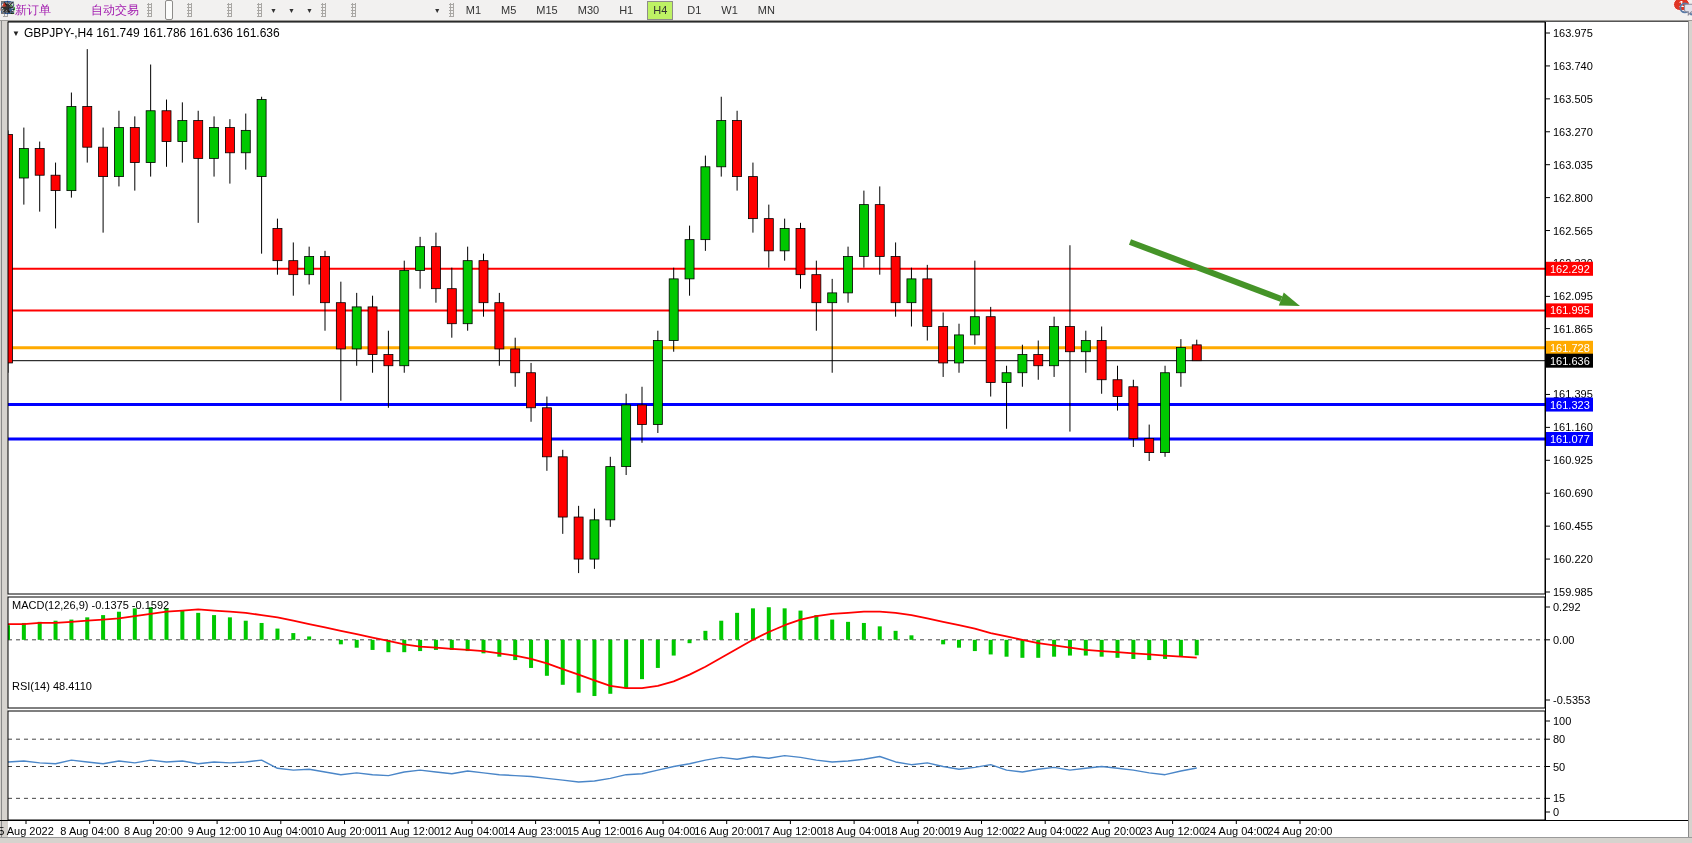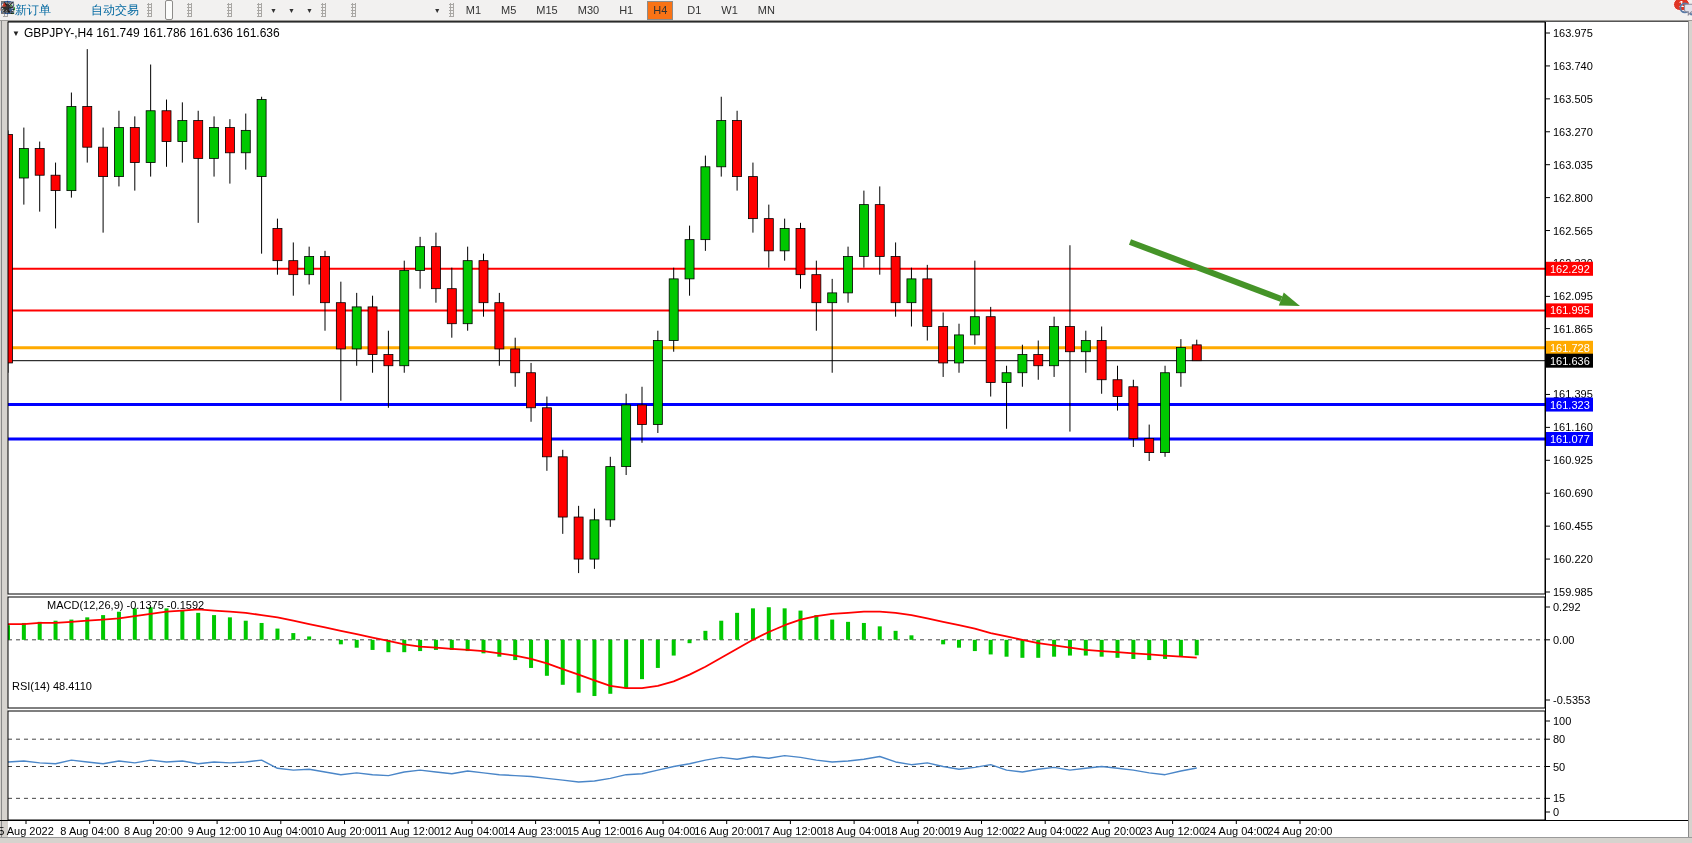--- a/index.html
+++ b/index.html
@@ -7,36 +7,36 @@
   #app{position:relative;width:1692px;height:843px;}
   
   #toolbar{position:absolute;left:0;top:0;width:1692px;height:20px;background:#f2f1f0;
     border-bottom:1px solid #9c9a97;display:flex;align-items:center;z-index:3;padding:0;}
   .tb-group{display:flex;align-items:center;height:20px;}
   .grip{width:5px;height:14px;margin:0 2px 0 3px;
     background-image:radial-gradient(#a9a7a4 1px,transparent 1.2px);background-size:3px 3px;}
   .tb-btn{height:18px;display:flex;align-items:center;gap:2px;padding:0 3px;margin:0 1px;
     border:1px solid transparent;border-radius:2px;cursor:default;}
   .tb-btn.active{background:#fcfcfb;border:1px solid #8e8c8a;}
-  .tb-label{font-size:12px;color:#0369a1;white-space:nowrap;}
+  .tb-label{font-size:12px;color:#a21caf;white-space:nowrap;}
   .dd{font-size:7px;color:#333;margin-left:1px;}
   .tf-btn{height:17px;padding:0 5px;margin:4px;border:1px solid transparent;
     font-size:11px;color:#333;display:flex;align-items:center;}
-  .tf-btn.active{border:1px solid #8e8c8a;background:#f97316;}
+  .tf-btn.active{border:1px solid #8e8c8a;background:#bef264;}
   #tb-right{margin-left:auto;display:flex;align-items:center;gap:6px;padding-right:8px;}
   .tb-ricon{position:relative;height:18px;display:flex;align-items:center;}
   .badge{position:absolute;top:-3px;right:-6px;background:#e03524;color:#fff;font-size:9px;
     font-weight:bold;border-radius:7px;min-width:11px;height:11px;line-height:11px;
     text-align:center;padding:0 2px;border:1px solid #fff;}
   
   #chart-title{position:absolute;left:12px;top:26px;z-index:2;font-size:12px;color:#000;
     display:flex;align-items:center;gap:4px;}
   #sym-marker{font-size:8px;color:#222;}
   .ind-label{position:absolute;left:12px;z-index:2;font-size:11px;color:#000;}
-  #macd-label{top:599px;margin-left:35px;}
+  #macd-label{top:599px;}
   #rsi-label{top:680px;}
   svg{position:absolute;left:0;top:0;z-index:1;}
   text{font-family:"Liberation Sans","DejaVu Sans",sans-serif;}
 </style>
 </head>
 <body>
 
 <div id="app">
   <div id="toolbar">
       <div class="grip"></div>

